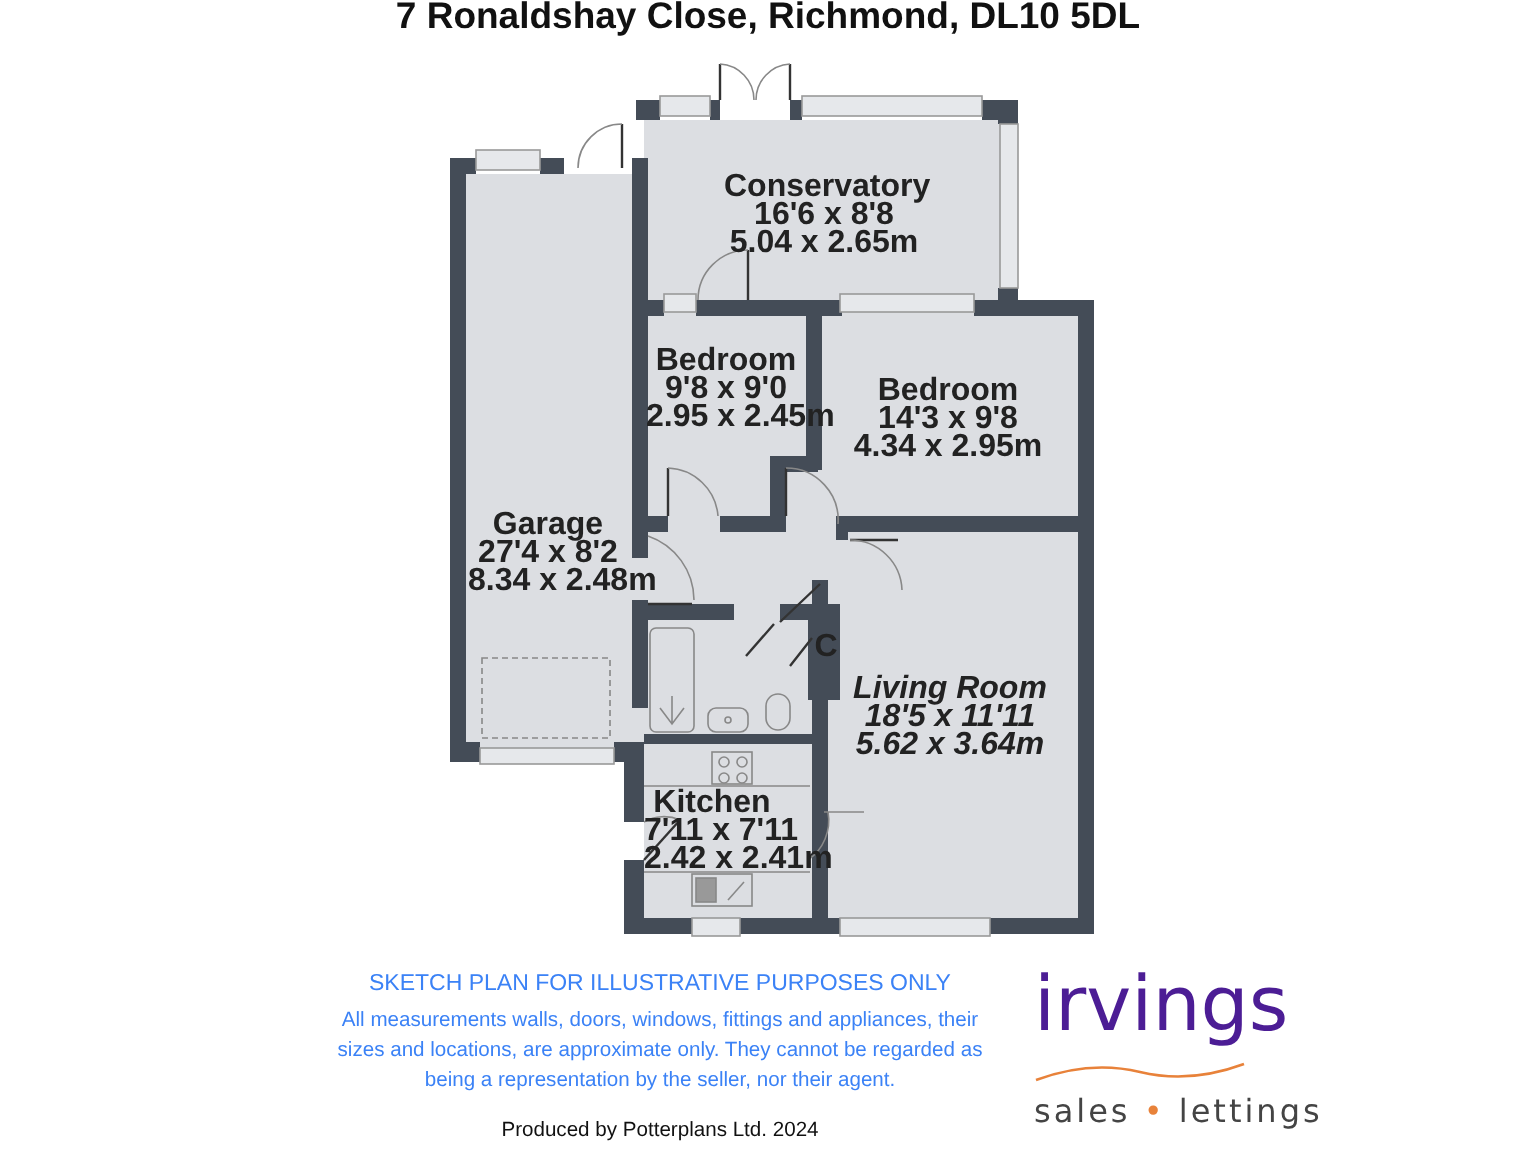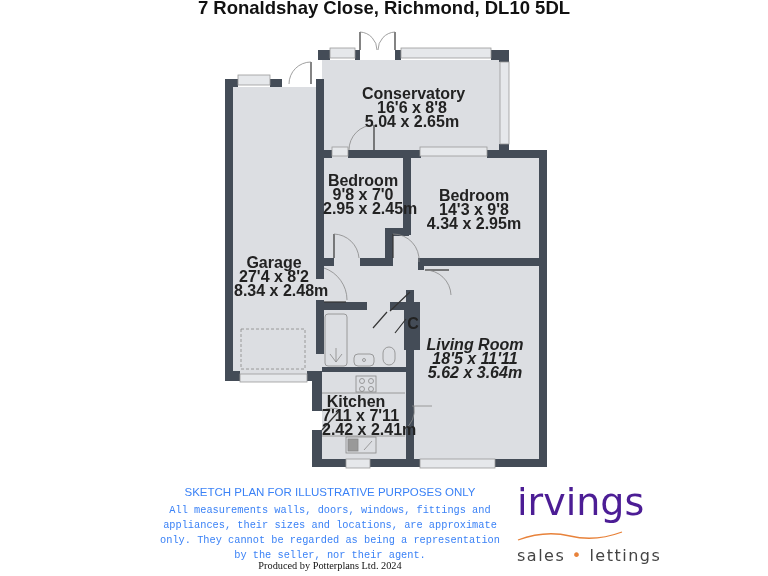--- a/index.html
+++ b/index.html
@@ -3,22 +3,22 @@
 <meta charset="utf-8">
 <style>
   html,body{margin:0;padding:0;background:#ffffff;}
   body{width:768px;height:576px;position:relative;overflow:hidden;font-family:"Liberation Sans",sans-serif;}
   .title{position:absolute;left:0;top:-3px;width:768px;text-align:center;font-weight:bold;font-size:18.5px;color:#111;letter-spacing:0px;}
   svg.plan{position:absolute;left:0;top:0;}
   .lbl{position:absolute;text-align:center;font-weight:bold;font-size:16px;line-height:14px;color:#222;}
   .lbl div{white-space:nowrap;}
   .disc{position:absolute;left:160px;top:486px;width:340px;text-align:center;color:#3b82f6;}
   .disc .h{font-size:11.5px;margin-bottom:5px;}
-  .disc .b{font-family:Liberation Mono, monospace;font-size:10.3px;line-height:15px;}
-  .prod{position:absolute;left:160px;top:560px;width:340px;text-align:center;font-family:Liberation Serif, serif;font-size:10.3px;color:#111;}
+  .disc .b{font-family:Liberation Sans, sans-serif;font-size:10.3px;line-height:15px;}
+  .prod{position:absolute;left:160px;top:560px;width:340px;text-align:center;font-family:Liberation Sans, sans-serif;font-size:10.3px;color:#111;}
   .logo{position:absolute;left:515px;top:488px;width:110px;height:72px;}
   .logo .word{position:absolute;left:2px;top:-8px;font-family:"DejaVu Sans",sans-serif;font-size:38px;color:#4c1d95;letter-spacing:0px;}
   .logo .tag{position:absolute;left:2px;top:58px;font-family:"DejaVu Sans",sans-serif;font-size:16px;color:#444;letter-spacing:1.5px;white-space:nowrap;}
   .logo .tag .dot{color:#e8823a;}
 </style>
 </head>
 <body>
 
 <div class="title">7 Ronaldshay Close, Richmond, DL10 5DL</div>
 
@@ -136,21 +136,21 @@
   </g>
 </svg>
 
 <div class="lbl" style="left:362px;top:87px;width:100px;">
   <div>Conservatory</div>
   <div>16'6 x 8'8</div>
   <div>5.04 x 2.65m</div>
 </div>
 <div class="lbl" style="left:323px;top:174px;width:80px;">
   <div>Bedroom</div>
-  <div>9'8 x 7'0</div>
+  <div>9'8 x 9'0</div>
   <div>2.95 x 2.45m</div>
 </div>
 <div class="lbl" style="left:424px;top:189px;width:100px;">
   <div>Bedroom</div>
   <div>14'3 x 9'8</div>
   <div>4.34 x 2.95m</div>
 </div>
 <div class="lbl" style="left:234px;top:216px;width:80px;margin-top:40px;">
   <div>Garage</div>
   <div>27'4 x 8'2</div>

